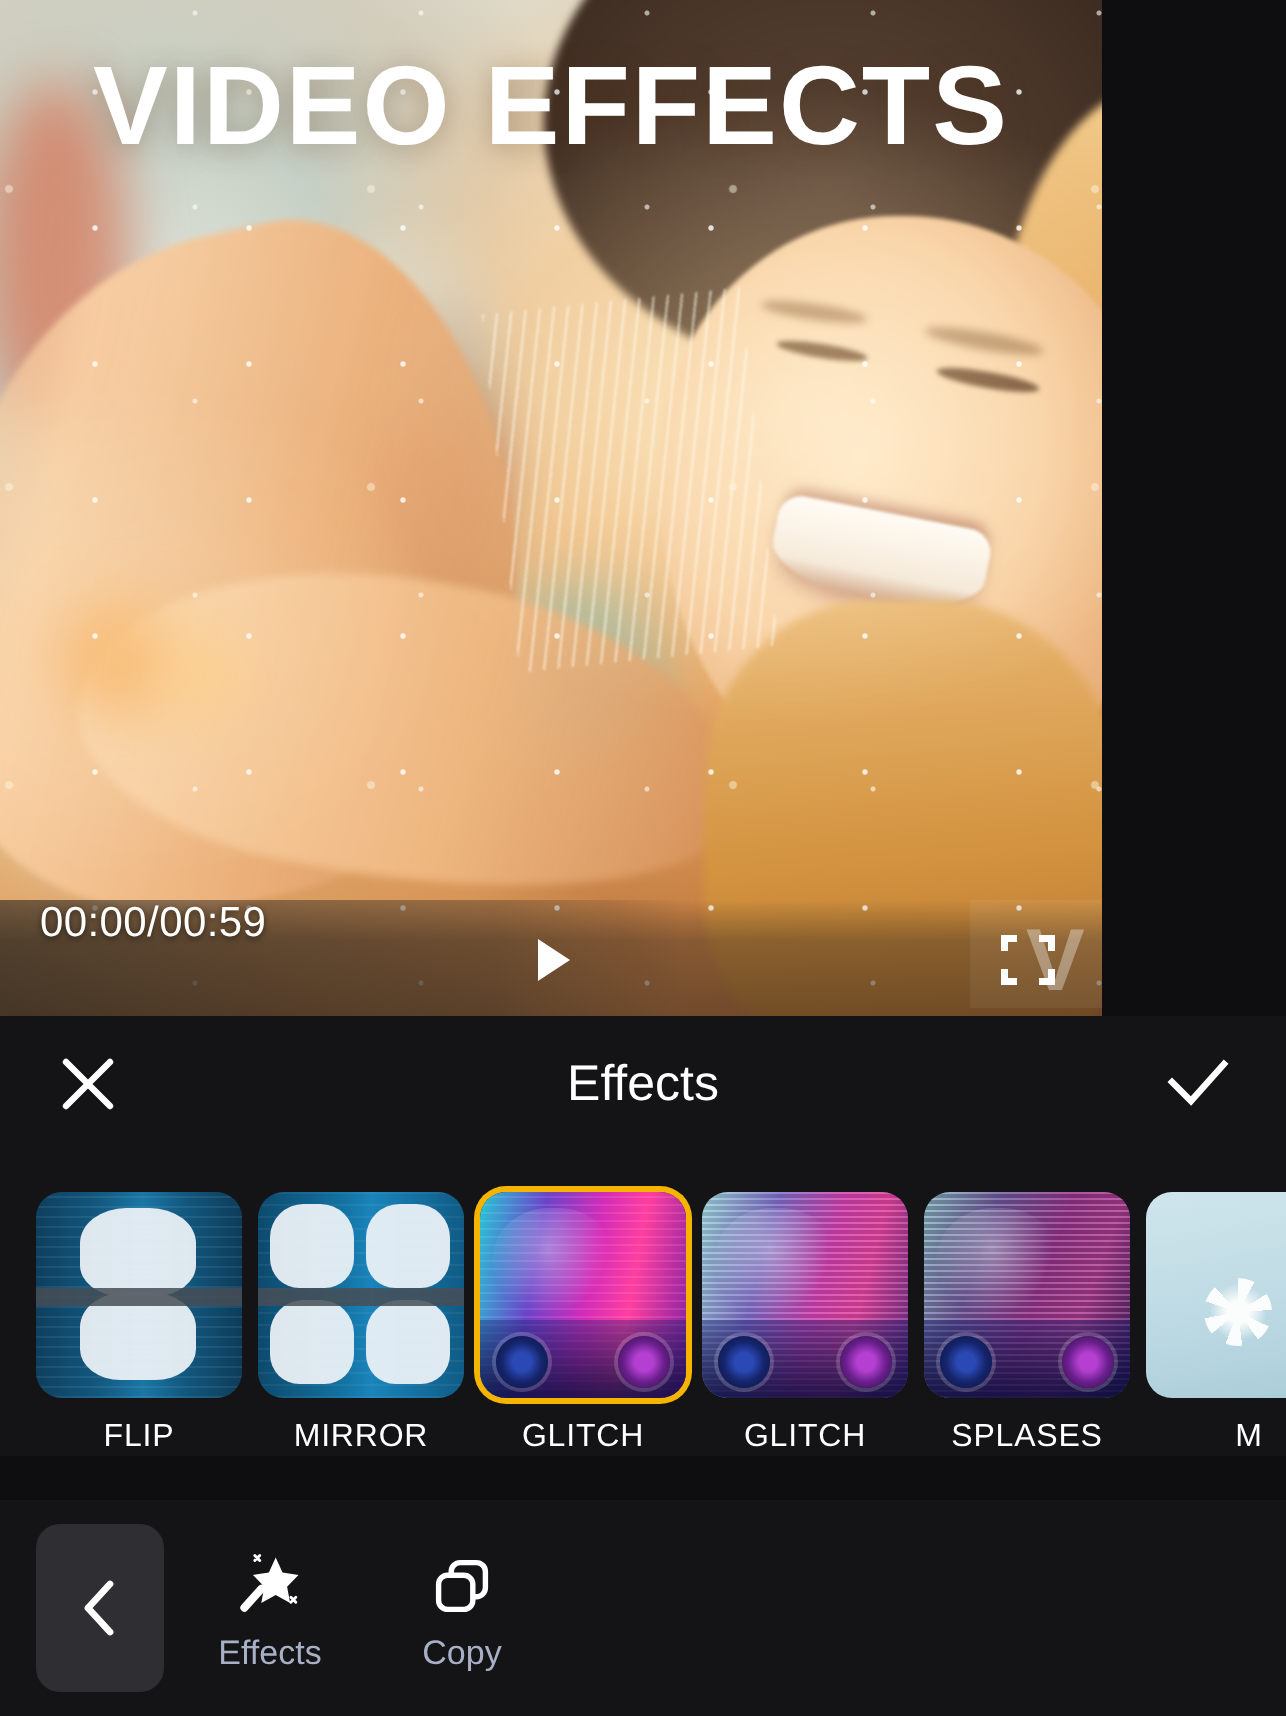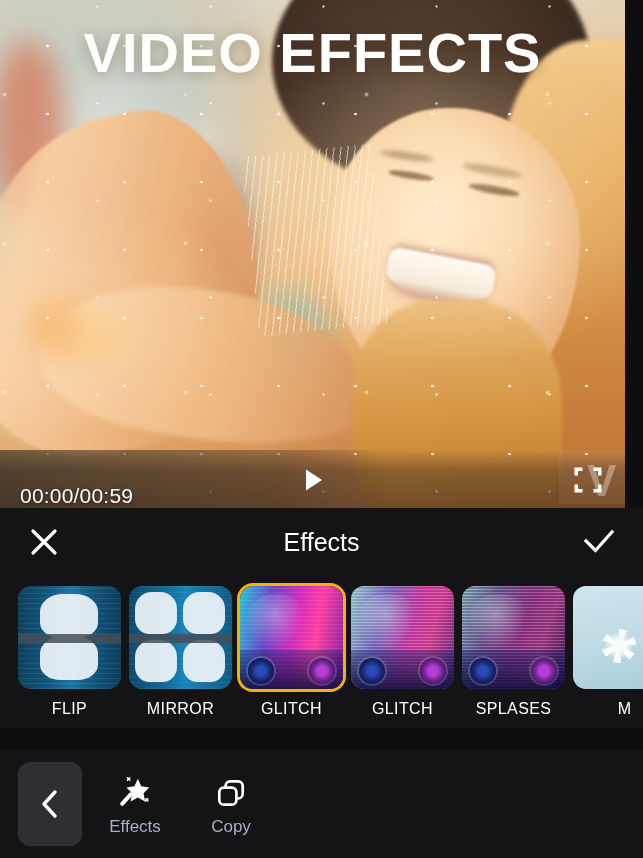--- a/index.html
+++ b/index.html
@@ -7,21 +7,21 @@
     width: 643px; height: 858px;
     background: #000;
     font-family: "Liberation Sans", sans-serif;
     overflow: hidden;
   }
   #app { position: relative; width: 643px; height: 858px; background: #0e0e11; }
 
   
   .video-stage {
     position: relative;
-    width: 625px; height: 508px;
+    width: 551px; height: 508px;
     overflow: hidden;
     background: #c9a178;
   }
   
   .ph-base {
     position: absolute; inset: 0;
     background:
       radial-gradient(circle at 68% 42%, rgba(255,231,190,.95) 0%, rgba(255,205,145,.55) 26%, rgba(0,0,0,0) 52%),
       radial-gradient(ellipse 46% 58% at 84% 62%, #e8a85c 0%, #c97f3d 45%, rgba(160,90,40,.25) 78%, rgba(0,0,0,0) 100%),
       radial-gradient(ellipse 40% 46% at 16% 30%, #dfe3da 0%, #c6cfc5 40%, rgba(190,180,160,.35) 75%, rgba(0,0,0,0) 100%),
@@ -128,21 +128,21 @@
     line-height: 1.02; text-shadow: 0 2px 14px rgba(80,50,20,.35);
   }
   .vsub {
     margin-top: 10px; font-size: 25px; font-weight: 700; color:#fff;
     letter-spacing: 5.5px; text-shadow: 0 2px 10px rgba(80,50,20,.35);
   }
 
   
   .player-bar {
     position:absolute; left:0; right:0; bottom:0; height:58px;
-    display:flex; align-items:flex-end;
+    display:flex; align-items:flex-start;
     background: linear-gradient(180deg, rgba(30,30,30,.0) 0%, rgba(25,25,25,.35) 35%, rgba(20,20,20,.45) 100%);
   }
   .player-bar::before{
     content:""; position:absolute; left:0; top:0; width:100%; height:100%;
     background: linear-gradient(90deg, rgba(20,20,20,.55) 0%, rgba(20,20,20,.3) 45%, rgba(20,20,20,0) 62%);
   }
   .timecode {
     position:relative; z-index:2; margin-left:20px;
     color:#fff; font-size:21px; font-weight:400; letter-spacing:.2px;
     text-shadow:0 1px 3px rgba(0,0,0,.6);
@@ -161,21 +161,21 @@
     position:relative; height:68px; background:#141417;
     display:flex; align-items:center; justify-content:space-between;
     padding:0 26px;
   }
   .hdr-title { position:absolute; left:0; right:0; text-align:center; color:#fff; font-size:25px; font-weight:400; }
   .ic-btn { width:36px; height:36px; cursor:pointer; position:relative; z-index:2; display:flex; align-items:center; justify-content:center; }
 
   
   .carousel {
     position:relative; background:#141417; height:152px;
-    display:flex; align-items:center; padding-left:18px; overflow:hidden;
+    display:flex; align-items:flex-end; padding-left:18px; overflow:hidden;
   }
   .eff-item { position:relative; width:103px; flex:0 0 auto; margin-right:8px; }
   .eff-item.sep { }
   .eff-item.sep::after {
     content:""; position:absolute; right:-14px; top:30px; width:2px; height:46px;
     background:#3a3a3f; border-radius:1px;
   }
   .thumb {
     width:103px; height:103px; border-radius:13px; overflow:hidden; position:relative;
     background:#1b2a38; cursor:pointer;

